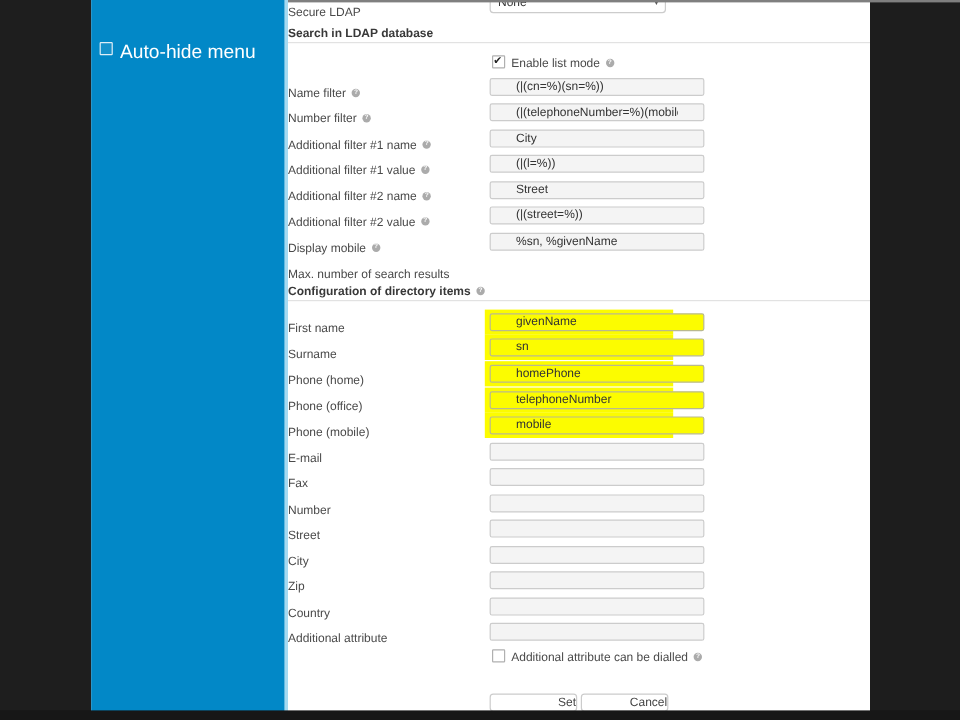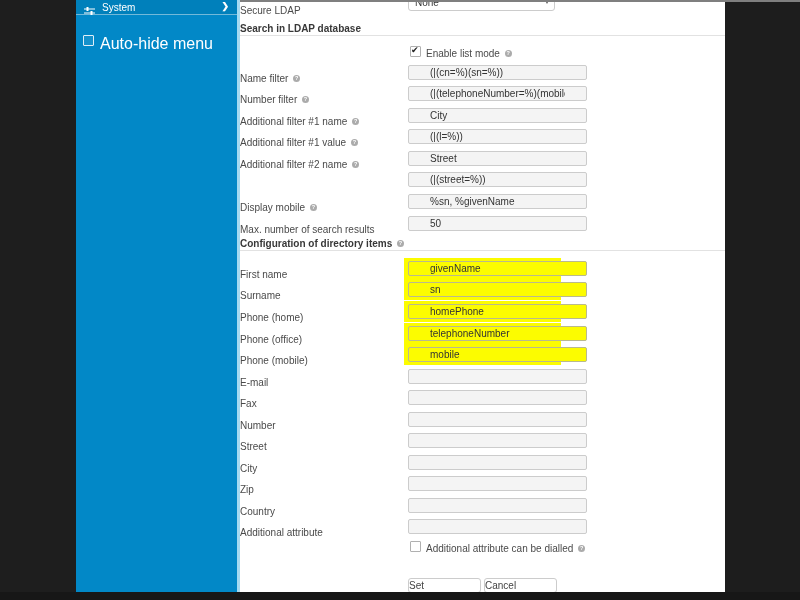--- a/index.html
+++ b/index.html
@@ -40,44 +40,32 @@
   .sectline{position:absolute;left:0;width:485px;height:0;border-top:1px solid #e2e2e2;}
   .dd{position:absolute;left:168px;top:-3px;width:145px;height:15px;background:#fff;
       border:1px solid #ccc;border-radius:3px;cursor:pointer;z-index:2;}
   .dd .dd-val{position:absolute;left:6px;top:2px;font-size:10px;color:#333;}
   .dd .dd-arrow{position:absolute;right:5px;top:2px;font-size:8px;color:#555;}
   .cbx{position:absolute;width:9px;height:9px;border:1px solid #b0b0b0;background:#fff;
        border-radius:1px;cursor:pointer;}
   .cbx .mark{position:absolute;left:0px;top:-2px;font-size:9px;color:#222;line-height:10px;}
   .cb-label{position:absolute;font-size:10px;color:#4a4a4a;white-space:nowrap;}
   .btn{position:absolute;top:578px;width:71px;height:13px;background:#fff;border:1px solid #ccc;
-       border-radius:3px;font-size:10px;color:#444;text-align:left;line-height:13px;cursor:pointer;}
+       border-radius:3px;font-size:10px;color:#444;text-align:right;line-height:13px;cursor:pointer;}
   #btn-set{left:168px;}
   #btn-cancel{left:244px;}
 </style>
 </head>
 <body>
 
 <div id="page">
 
   <div id="left-band"></div>
 
   <div id="sidebar">
-    <div id="system-row">
-      <span class="sys-icon">
-        <svg width="11" height="10" viewBox="0 0 11 10">
-          <line x1="0" y1="3" x2="11" y2="3" stroke="#ffffff" stroke-width="1"></line>
-          <line x1="0" y1="7" x2="11" y2="7" stroke="#ffffff" stroke-width="1"></line>
-          <rect x="2.5" y="1" width="2" height="4" fill="#ffffff"></rect>
-          <rect x="6.5" y="5" width="2" height="4" fill="#ffffff"></rect>
-        </svg>
-      </span>
-      <span class="sys-label">System</span>
-      <span class="chev">❯</span>
-    </div>
     <div id="autohide-row">
       <span class="cb"></span>
       <span class="ah-label">Auto-hide menu</span>
     </div>
   </div>
 
   <div id="content">
 
     <div class="row" style="top:-3px">
       <span class="lblwrap"><span class="lbl">Secure LDAP</span></span>
@@ -111,29 +99,29 @@
     </div>
     <div class="row" style="top:129px">
       <span class="lblwrap"><span class="lbl">Additional filter #1 value</span><span class="help"></span></span>
       <input class="inp" readonly="" value="(|(l=%))" style="">
     </div>
     <div class="row" style="top:151px">
       <span class="lblwrap"><span class="lbl">Additional filter #2 name</span><span class="help"></span></span>
       <input class="inp" readonly="" value="Street" style="">
     </div>
     <div class="row" style="top:172px">
+      <span class="lblwrap"><span class="lbl">Additional filter #2 value</span><span class="help"></span></span>
       <input class="inp" readonly="" value="(|(street=%))" style="">
     </div>
     <div class="row" style="top:194px">
       <span class="lblwrap"><span class="lbl">Display mobile</span><span class="help"></span></span>
       <input class="inp" readonly="" value="%sn, %givenName" style="">
     </div>
     <div class="row" style="top:216px">
       <span class="lblwrap"><span class="lbl">Max. number of search results</span></span>
-      <input class="inp" readonly="" value="50" style="">
     </div>
 
     <div class="sect" style="top:238px"><span>Configuration of directory items</span><span class="help"></span></div>
     <div class="sectline" style="top:250px"></div>
 
     <div class="row hl" style="top:261px">
       <span class="lblwrap"><span class="lbl">First name</span></span>
       <div class="hlband"></div>
       <input class="inp" readonly="" value="givenName" style="">
     </div>

